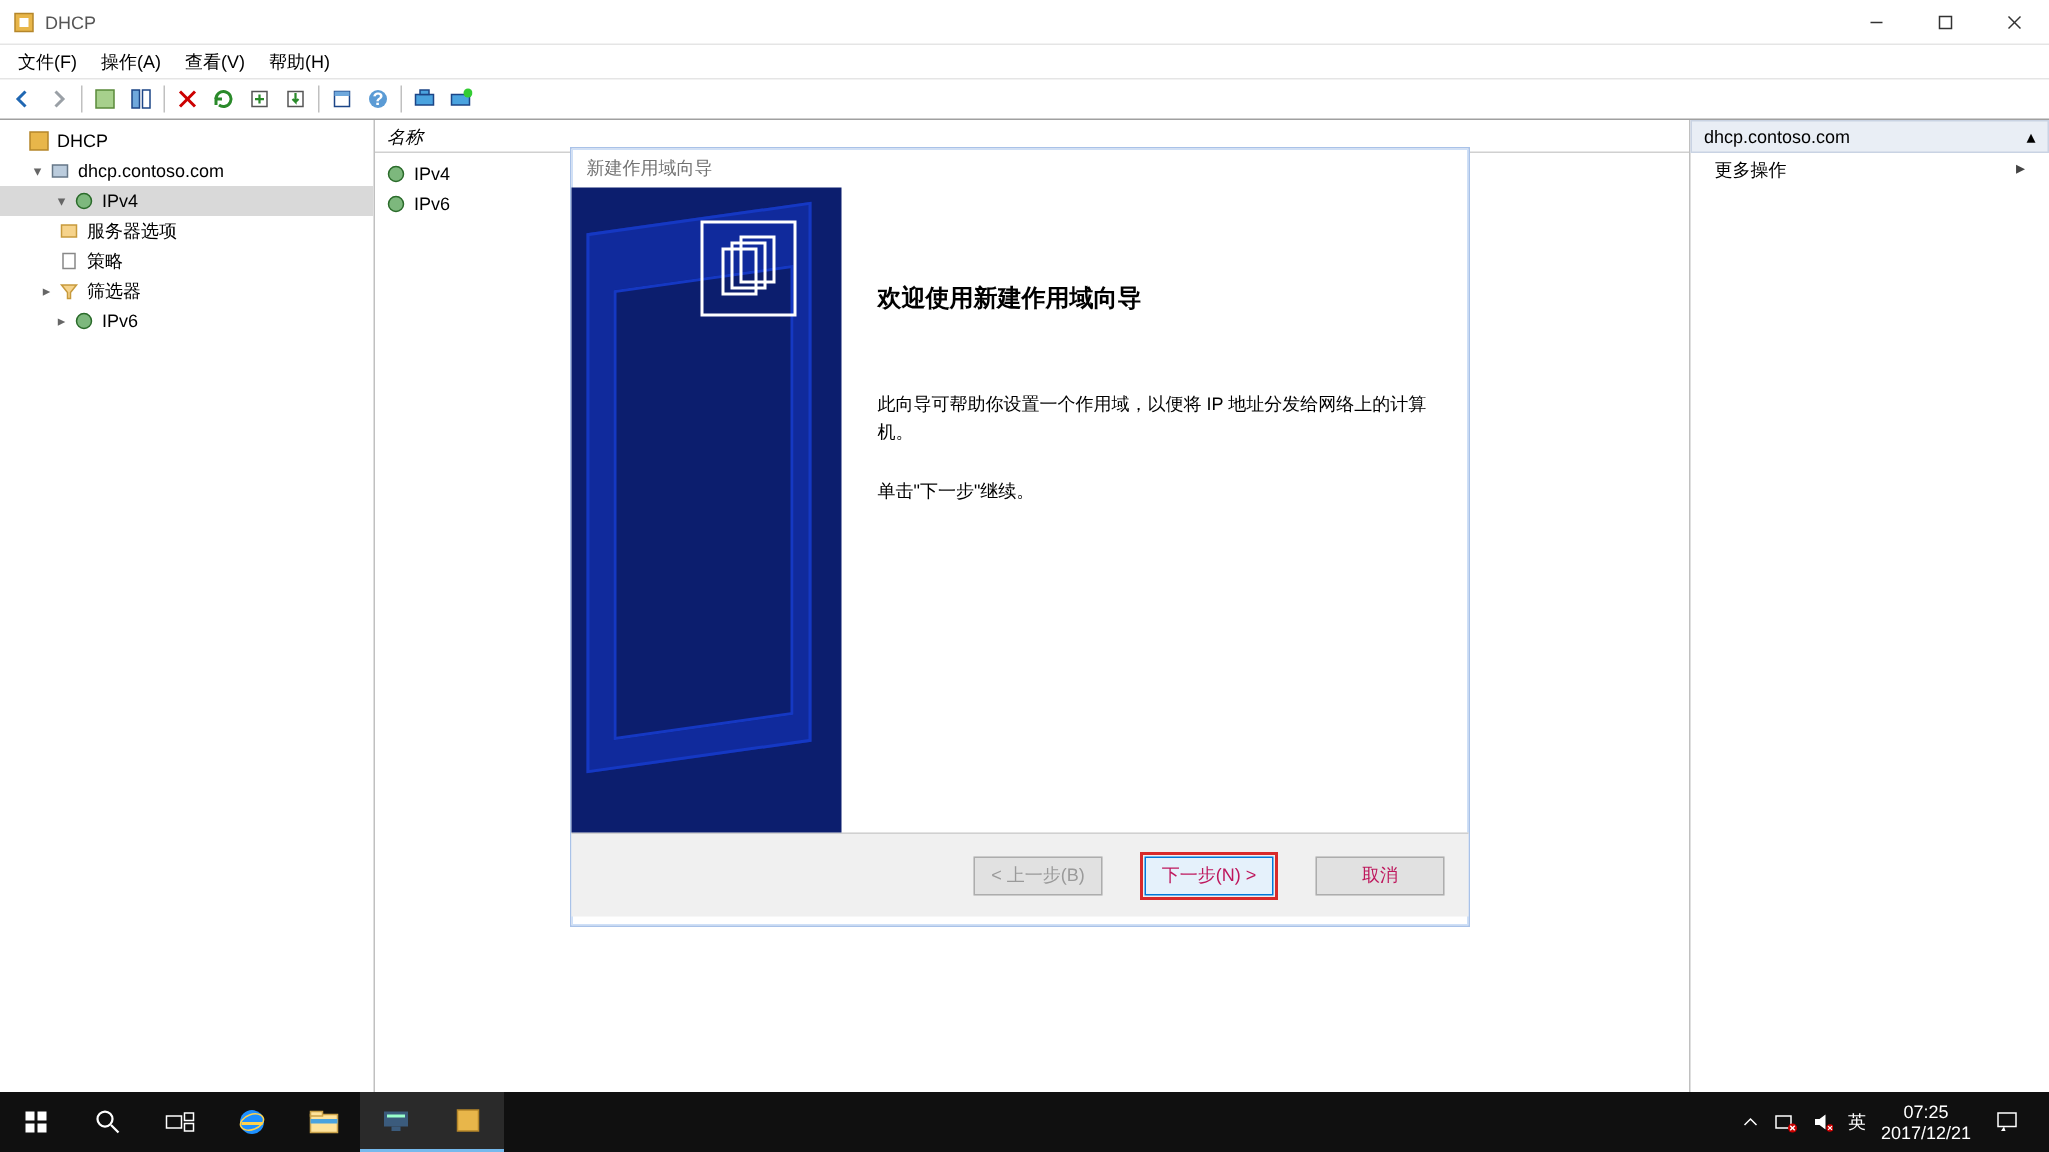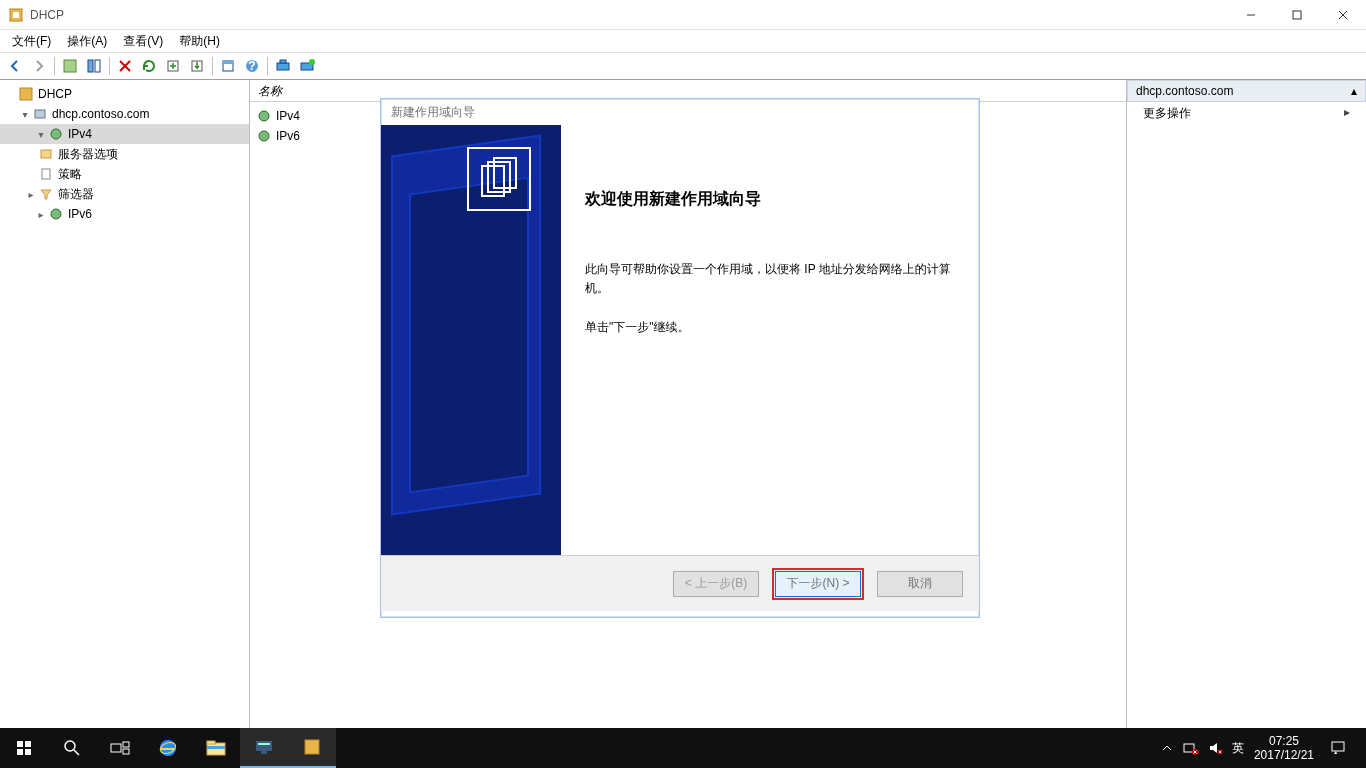--- a/index.html
+++ b/index.html
@@ -57,22 +57,22 @@
   width: 600px; height: 520px;
   background: #fff; border: 1px solid #a9c2e8;
   box-shadow: 0 0 0 1px #cfe0f7 inset;
 }
 .wizard-caption { height: 26px; line-height: 26px; padding-left: 10px; color: #737373; }
 .wizard-body { display: flex; height: 430px; }
 .wizard-banner { width: 180px; background: #0c1e6e; position: relative; overflow: hidden; }
 .wizard-content { flex: 1; padding: 28px 24px 0 24px; }
 .wizard-heading { font-size: 16px; font-weight: bold; margin-bottom: 50px; margin-top: 36px; }
 .wizard-text { line-height: 1.6; margin-bottom: 20px; }
-.wizard-footer { height: 56px; border-top: 1px solid #d0d0d0; display: flex; justify-content: flex-end; align-items: center; gap: 16px; padding-right: 16px; background: #f0f0f0; }
-.wizard-footer button { width: 86px; height: 26px; background: #e1e1e1; border: 1px solid #adadad; color: #737373; }
+.wizard-footer { height: 56px; border-top: 1px solid #d0d0d0; display: flex; justify-content: flex-end; align-items: center; gap: 28px; padding-right: 16px; background: #f0f0f0; }
+.wizard-footer button { width: 86px; height: 26px; background: #e1e1e1; border: 1px solid #adadad; color: #be185d; }
 .wizard-footer button.disabled { color: #9a9a9a; }
 .wizard-footer button.primary { outline: 2px solid #d82a2a; outline-offset: 1px; border: 1px solid #0078d7; background: #e5f1fb; }
 
 
 .banner-rect { position:absolute; border:2px solid #1538c3; }
 .banner-iconbox { position:absolute; left:86px; top:22px; width:64px; height:64px; border:2px solid #fff; display:flex; align-items:center; justify-content:center; }
 
 
 .taskbar { position: absolute; left:0; bottom:0; width:100%; height:40px; background:#101010; display:flex; align-items:center; color:#fff; }
 .taskbar .tbitem { width:48px; height:40px; display:flex; align-items:center; justify-content:center; }

